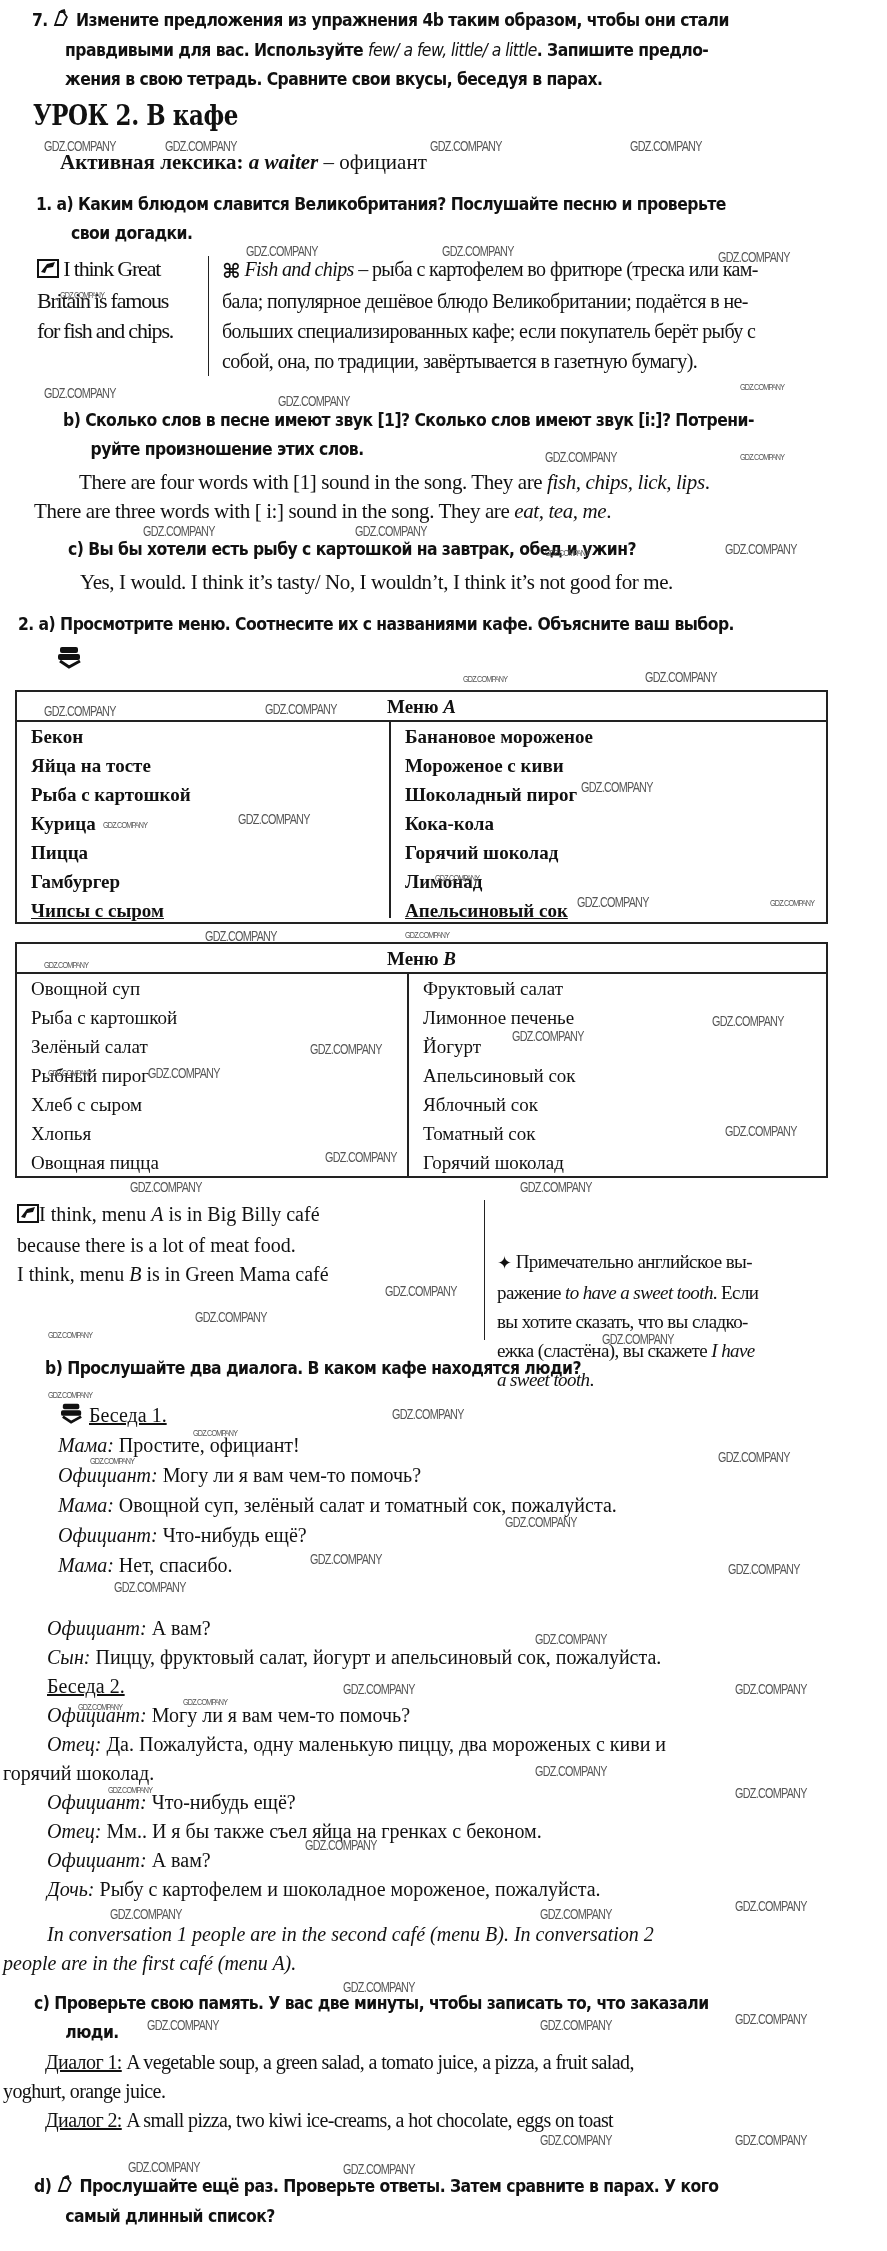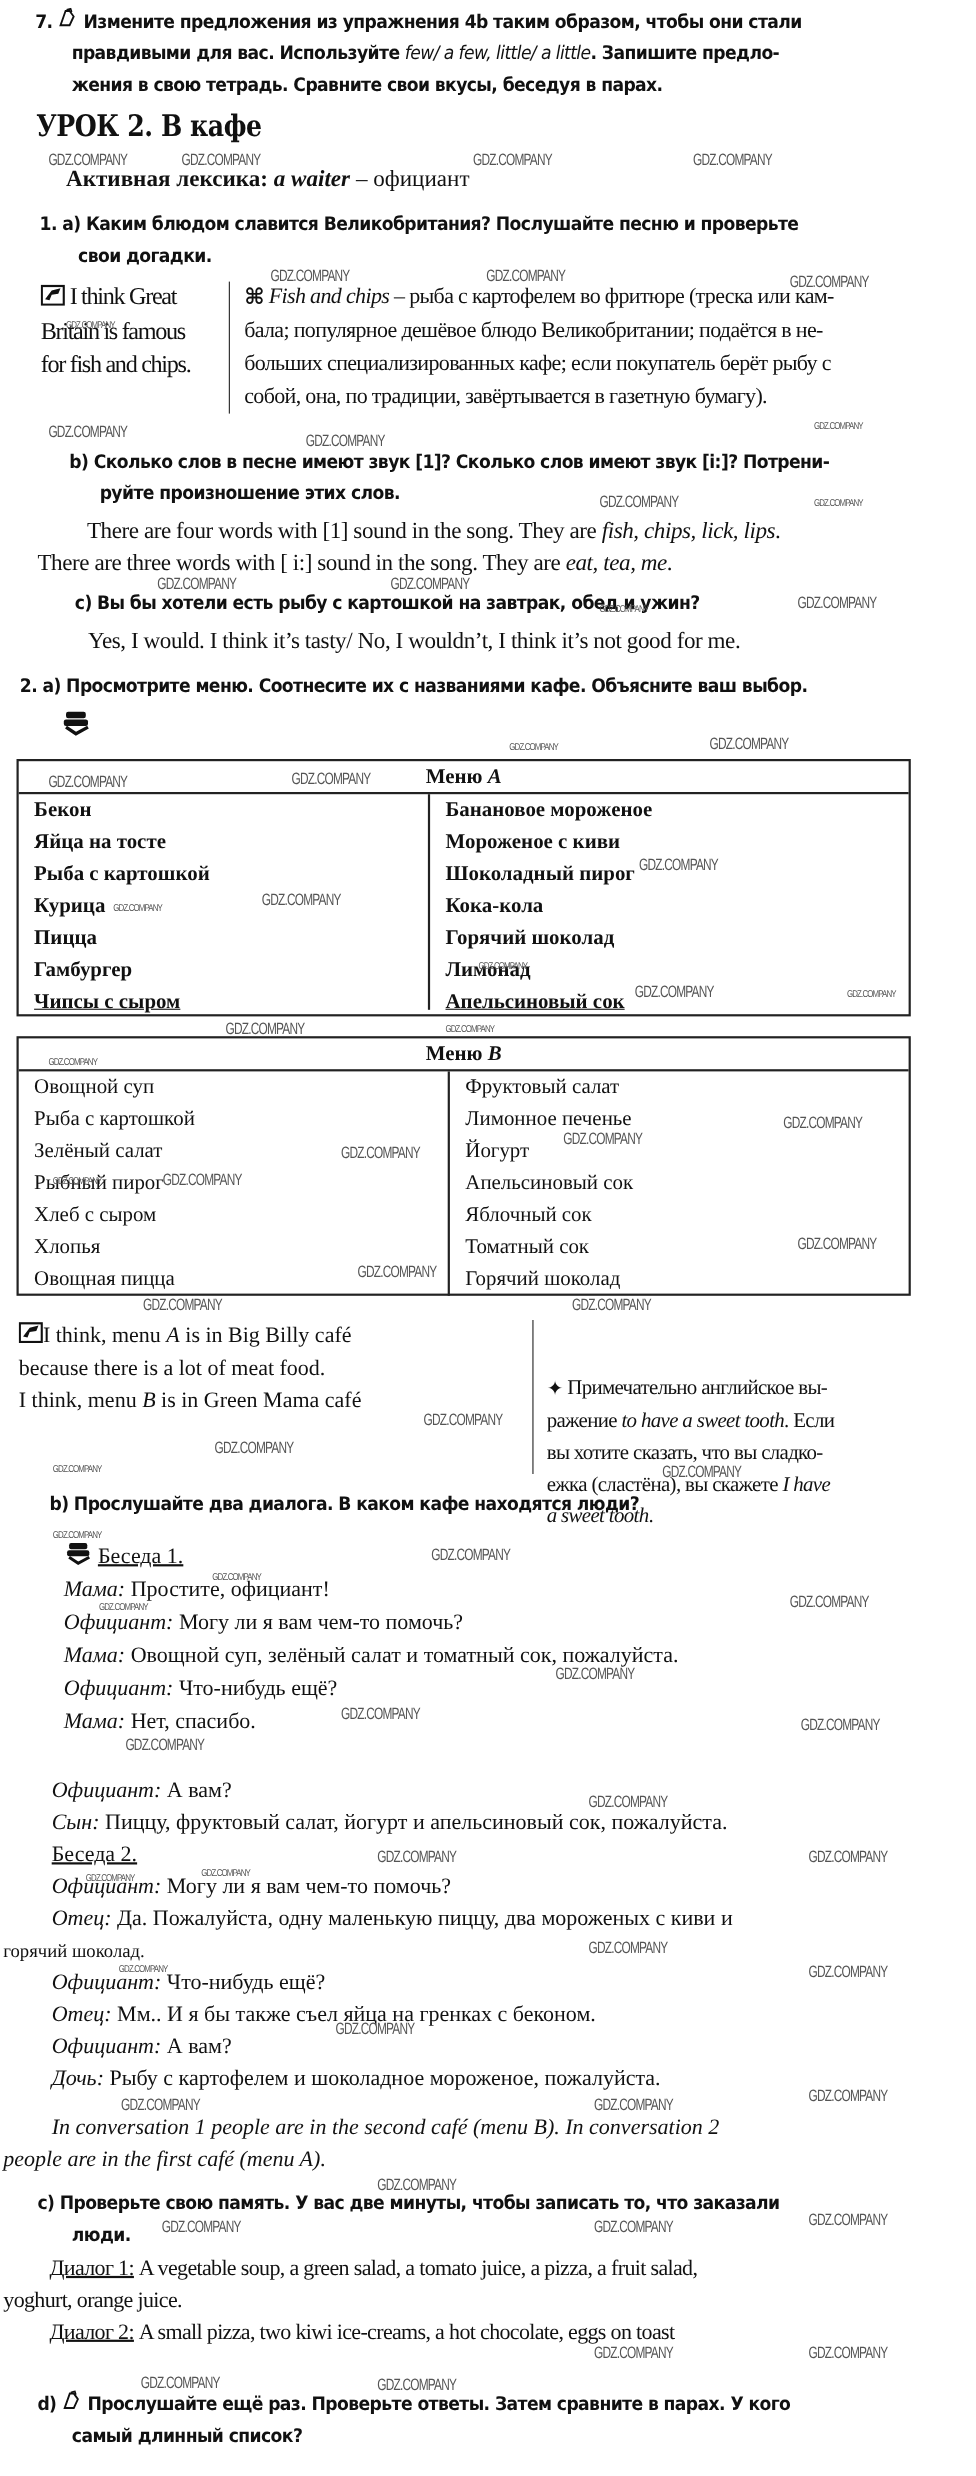--- a/index.html
+++ b/index.html
@@ -196,21 +196,21 @@
     <div><span class="speaker">Официант:</span><span> Что-нибудь ещё?</span></div>
     <div><span class="speaker">Мама:</span><span> Нет, спасибо.</span></div>
   </div>
   <div class="abs serif" style="left:47px; top:1614px; font-size:20px; line-height:29px;">
     <div><span class="speaker">Официант:</span><span> А вам?</span></div>
     <div><span class="speaker">Сын:</span><span> Пиццу, фруктовый салат, йогурт и апельсиновый сок, пожалуйста.</span></div>
     <div class="u">Беседа 2.</div>
     <div><span class="speaker">Официант:</span><span> Могу ли я вам чем-то помочь?</span></div>
     <div><span class="speaker">Отец:</span><span> Да. Пожалуйста, одну маленькую пиццу, два мороженых с киви и</span></div>
   </div>
-  <div class="abs serif" style="left:3px; top:1759px; font-size:17px; line-height:29px;">горячий шоколад.</div>
+  <div class="abs serif" style="left:3px; top:1759px; font-size:20px; line-height:29px;">горячий шоколад.</div>
   <div class="abs serif" style="left:47px; top:1788px; font-size:20px; line-height:29px;">
     <div><span class="speaker">Официант:</span><span> Что-нибудь ещё?</span></div>
     <div><span class="speaker">Отец:</span><span> Мм.. И я бы также съел яйца на гренках с беконом.</span></div>
     <div><span class="speaker">Официант:</span><span> А вам?</span></div>
     <div><span class="speaker">Дочь:</span><span> Рыбу с картофелем и шоколадное мороженое, пожалуйста.</span></div>
   </div>
 
   <div class="abs serif it" style="left:3px; top:1920px; font-size:20px; line-height:29px;">
     <div style="padding-left:44px;">In conversation 1 people are in the second café (menu B). In conversation 2</div>
     <div>people are in the first café (menu A).</div>

